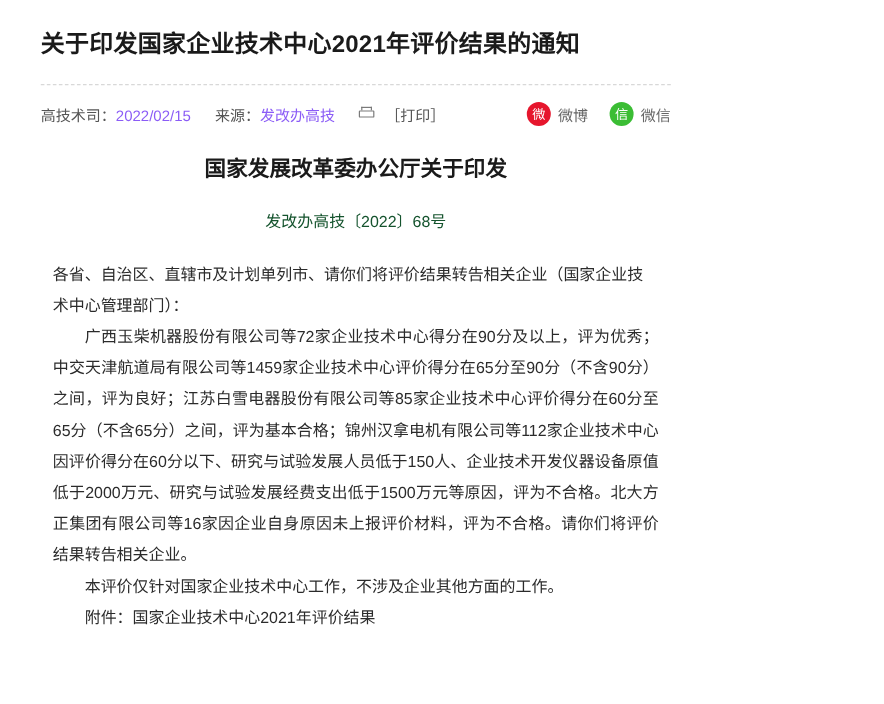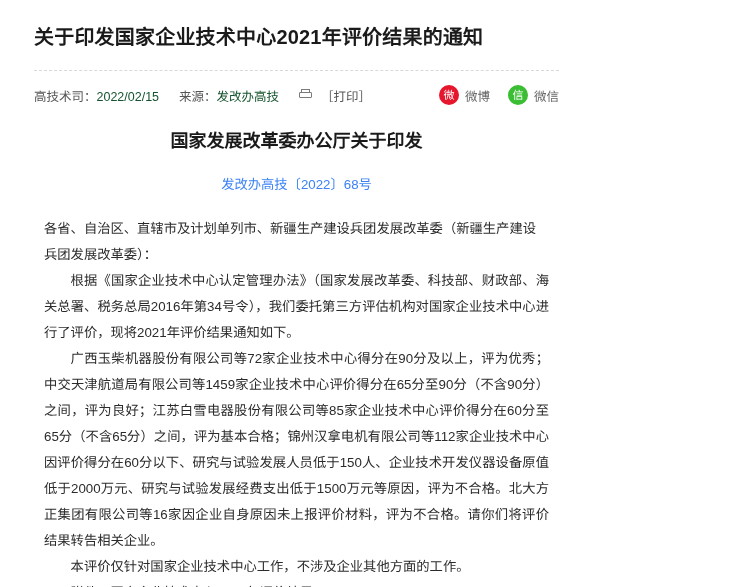--- a/index.html
+++ b/index.html
@@ -47,21 +47,21 @@
     color: #555555;
   }
   .meta-item {
     margin-right: 20px;
     white-space: nowrap;
   }
   .meta-item .label {
     color: #555555;
   }
   .meta-item .value {
-    color: #14532d;
+    color: #8b5cf6;
     margin-top: 38px;
   }
   .print-btn {
     display: inline-flex;
     align-items: center;
     gap: 9px;
     font-size: 12.5px;
     color: #555555;
     cursor: pointer;
     white-space: nowrap;
@@ -133,21 +133,21 @@
     text-align: center;
     font-weight: bold;
     font-size: 18px;
     line-height: 25px;
     color: #1a1a1a;
   }
   .doc-number {
     text-align: center;
     margin-top: 18px;
     font-size: 13.3px;
-    color: #3b82f6;
+    color: #14532d;
   }
   .addressee {
     margin-top: 18px;
     font-size: 13.3px;
     color: #2b2b2b;
     line-height: 26px;
   }
   p.body-para {
     margin: 0;
     text-indent: 2em;
@@ -196,23 +196,22 @@
         <span>微信</span>
       </span>
     </div>
   </div>
 
   <div class="content">
     <div class="center-title">国家发展改革委办公厅关于印发</div>
 
     <div class="doc-number">发改办高技〔2022〕68号</div>
 
-    <div class="addressee">各省、自治区、直辖市及计划单列市、新疆生产建设兵团发展改革委（新疆生产建设兵团发展改革委）：</div>
-
-    <p class="body-para">根据《国家企业技术中心认定管理办法》（国家发展改革委、科技部、财政部、海关总署、税务总局2016年第34号令），我们委托第三方评估机构对国家企业技术中心进行了评价，现将2021年评价结果通知如下。</p>
+    <div class="addressee">各省、自治区、直辖市及计划单列市、请你们将评价结果转告相关企业（国家企业技术中心管理部门）：</div>
+
     <p class="body-para">广西玉柴机器股份有限公司等72家企业技术中心得分在90分及以上，评为优秀；中交天津航道局有限公司等1459家企业技术中心评价得分在65分至90分（不含90分）之间，评为良好；江苏白雪电器股份有限公司等85家企业技术中心评价得分在60分至65分（不含65分）之间，评为基本合格；锦州汉拿电机有限公司等112家企业技术中心因评价得分在60分以下、研究与试验发展人员低于150人、企业技术开发仪器设备原值低于2000万元、研究与试验发展经费支出低于1500万元等原因，评为不合格。北大方正集团有限公司等16家因企业自身原因未上报评价材料，评为不合格。请你们将评价结果转告相关企业。</p>
     <p class="body-para">本评价仅针对国家企业技术中心工作，不涉及企业其他方面的工作。</p>
 
     <p class="attachment">附件：国家企业技术中心2021年评价结果</p>
 
   </div>
 
 </div>
 
 </body></html>

